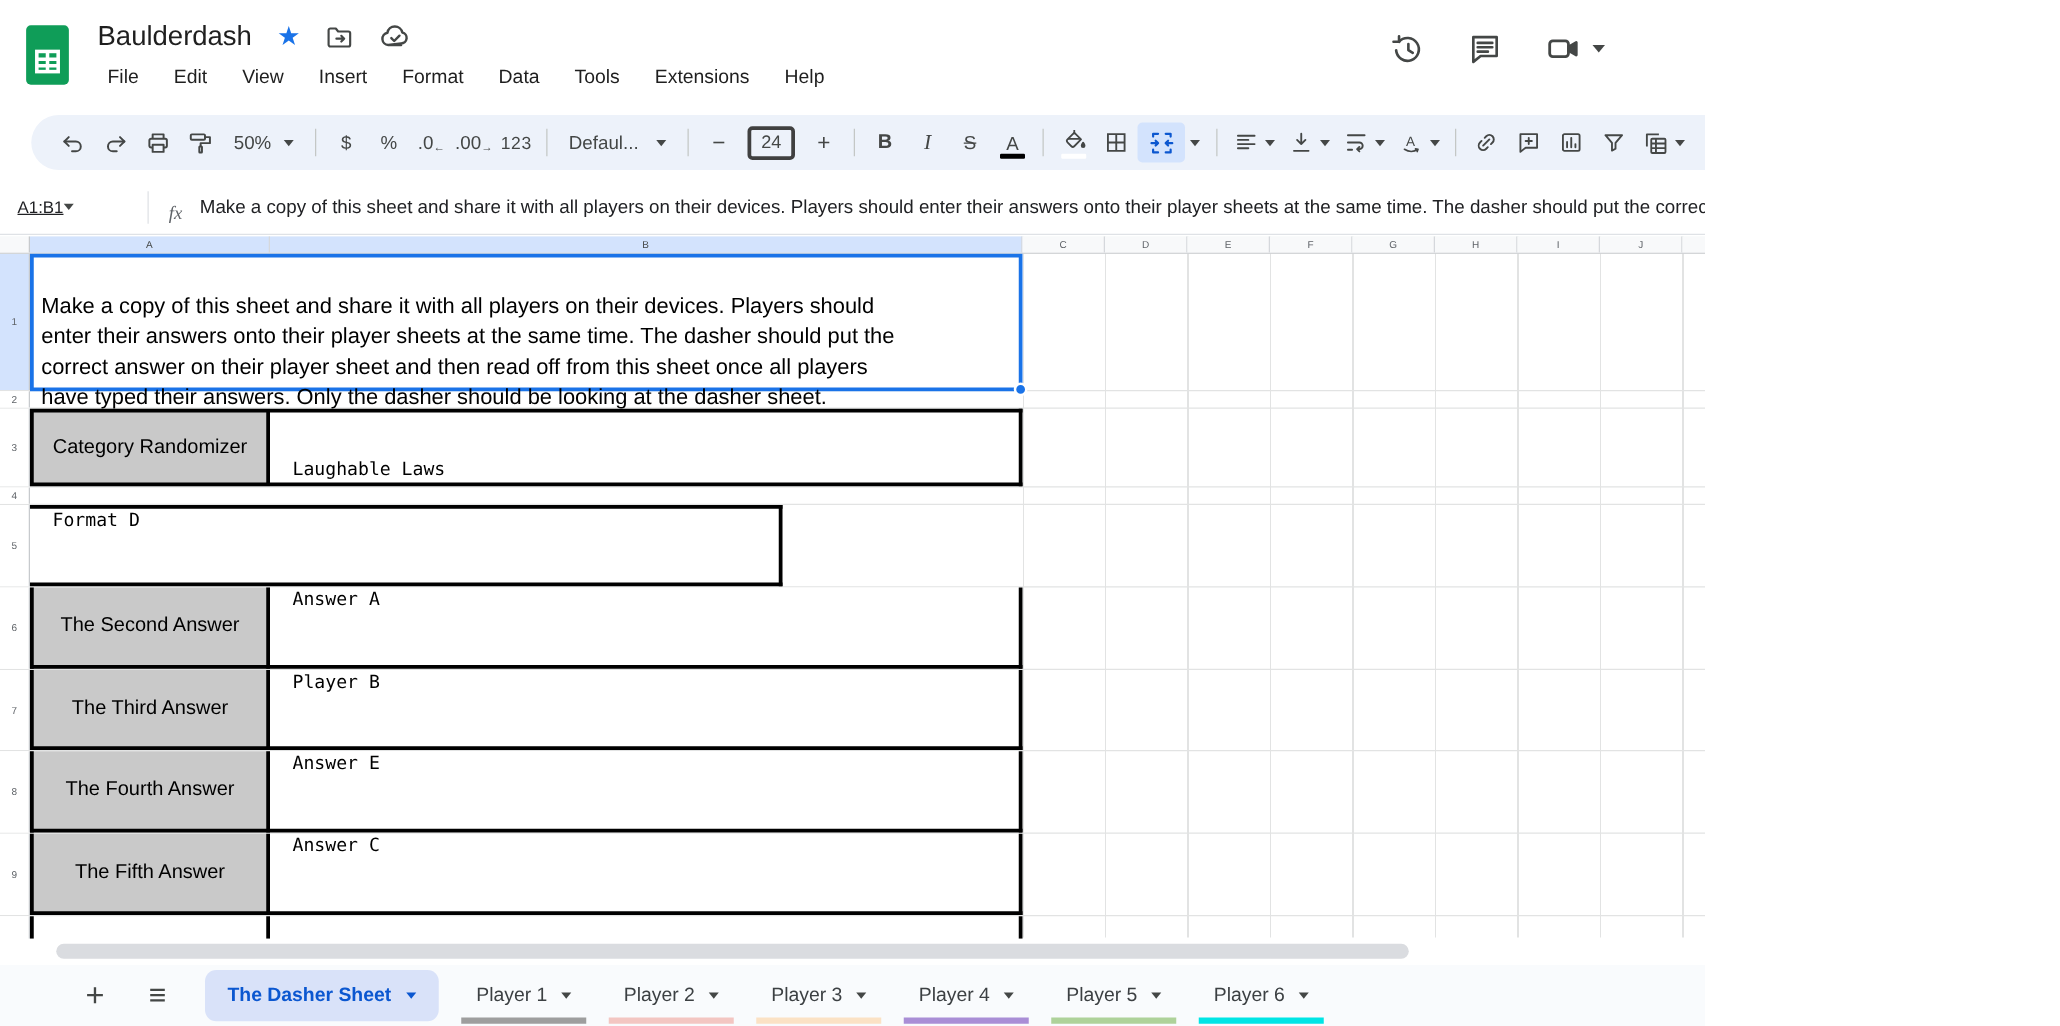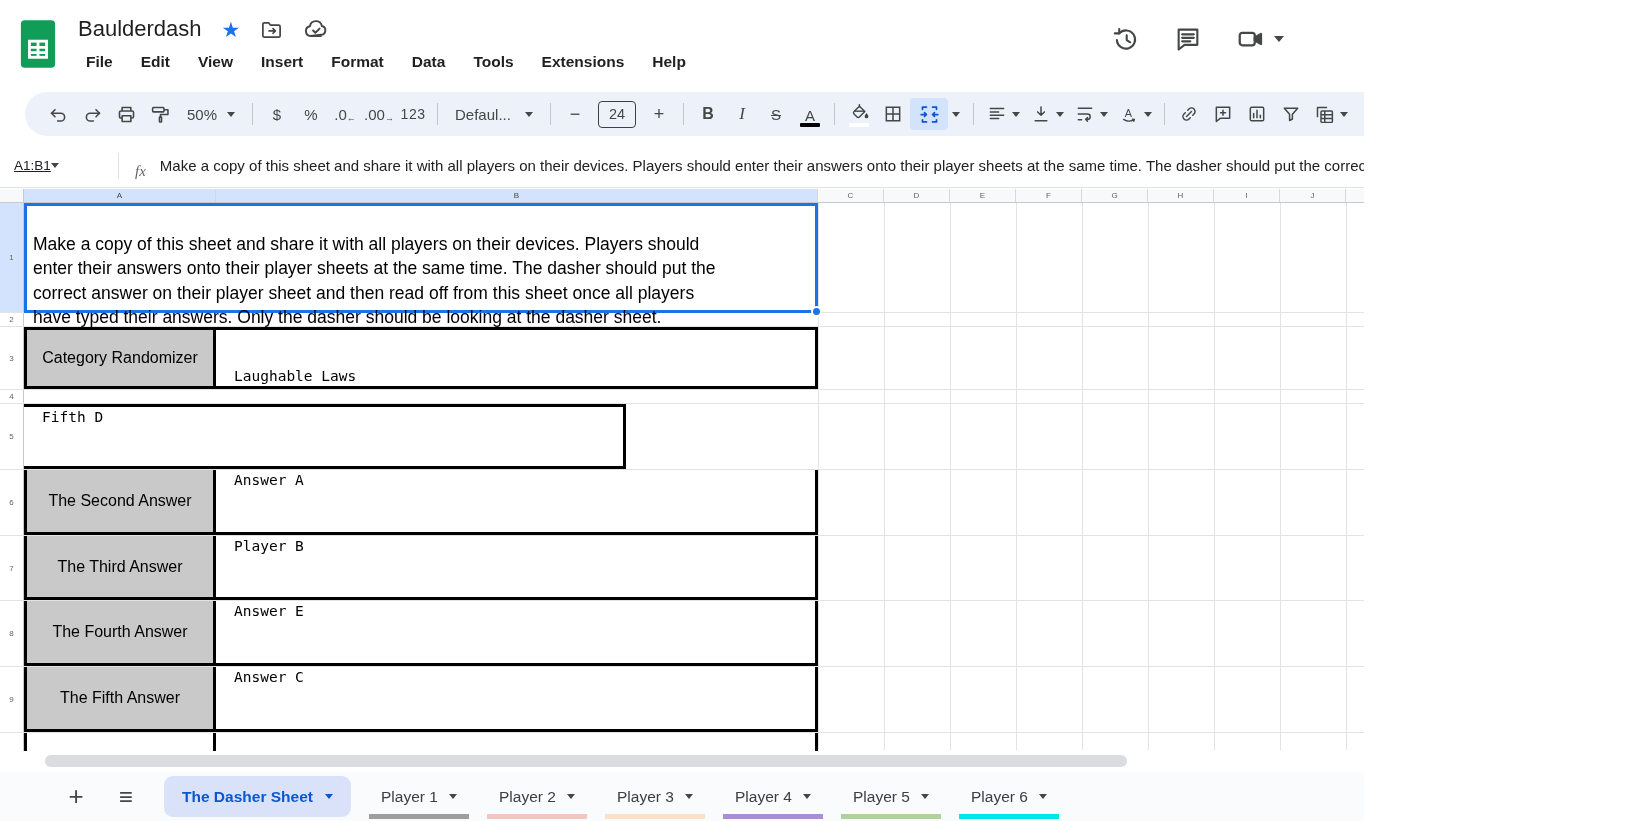--- a/index.html
+++ b/index.html
@@ -7,34 +7,34 @@
   body { font-family:"Liberation Sans", sans-serif; background:#fff; color:#202124; }
   .app { position:relative; width:1364px; height:821px; overflow:hidden; background:#fff; }
 
   
   .topbar { position:absolute; left:0; top:0; width:100%; height:88px; background:#fff; }
   .logo { position:absolute; left:19px; top:19px; }
   .title-row { position:absolute; left:78px; top:16px; display:flex; align-items:center; gap:20px; }
   .doc-title { font-size:22px; color:#1f1f1f; }
   .star { color:#1a73e8; font-size:21px; line-height:1; cursor:pointer; }
   .menu-row { position:absolute; left:76px; top:50px; display:flex; gap:8px; }
-  .menu-item { font-size:15.5px; color:#1f1f1f; padding:3px 10px; border-radius:6px; cursor:pointer;font-weight:bold; }
+  .menu-item { font-size:15.5px; color:#1f1f1f; padding:3px 10px; border-radius:6px; cursor:pointer; }
   .top-icons { position:absolute; right:80px; top:24px; display:flex; align-items:center; gap:34px; }
   .top-icon-btn { display:flex; align-items:center; cursor:pointer; }
   .caret { width:0; height:0; border-left:5px solid transparent; border-right:5px solid transparent; border-top:6px solid #444746; margin-left:8px; }
 
   
   .toolbar { position:absolute; left:25px; top:92px; width:1700px; height:44px; background:#edf2fa; border-radius:22px 0 0 22px; display:flex; align-items:center; padding-left:16px; }
   .tbtn { min-width:34px; height:32px; display:flex; align-items:center; justify-content:center; border-radius:4px; cursor:pointer; color:#444746; position:relative; }
   .tdiv { width:1px; height:22px; background:#c4c7c5; margin:0 7px; }
   .ttext { font-size:15px; color:#444746; }
   .zoomctl { display:flex; align-items:center; gap:10px; padding:0 10px; cursor:pointer; }
   .dd { width:0; height:0; border-left:4.5px solid transparent; border-right:4.5px solid transparent; border-top:5.5px solid #444746; }
   .fontsel { display:flex; align-items:center; gap:14px; padding:0 10px; min-width:98px; cursor:pointer; }
-  .sizebox { width:38px; height:27px; border:1px solid #404040; border-radius:4px; display:flex; align-items:center; justify-content:center; font-size:14.5px; color:#444746; margin:4px 6px; }
+  .sizebox { width:38px; height:27px; border:3px solid #404040; border-radius:4px; display:flex; align-items:center; justify-content:center; font-size:14.5px; color:#444746; margin:4px 6px; }
   .bold-b { font-weight:bold; font-size:16px; }
   .italic-i { font-style:italic; font-family:"Liberation Serif",serif; font-size:17px; }
   .strike-s { text-decoration:line-through; font-size:15px; }
   .colorbar { position:absolute; left:7px; right:7px; bottom:3px; height:4px; border-radius:1px; }
   .active-tool { background:#d3e3fd; }
   .dec-arrow { font-size:9px; position:relative; top:4px; color:#444746; }
   .sigma { font-size:18px; color:#444746; }
 
   
   .fbar { position:absolute; left:0; top:144px; width:100%; height:44px; display:flex; align-items:center; border-bottom:1px solid #dfe2e6; background:#fff; }
@@ -344,21 +344,21 @@
       <div class="cellA">Category Randomizer</div>
       <div class="cellB valign-bottom">Laughable Laws</div>
     </div>
 
     <div class="row" style="top:201px; height:14px;">
       <div class="rowhead">4</div>
     </div>
 
     <div class="row" style="top:215px; height:66px;">
       <div class="rowhead">5</div>
-      <div class="cellB valign-top">Fifth D</div>
+      <div class="cellB valign-top">Format D</div>
     </div>
     <div class="row no-top" style="top:281px; height:66px;">
       <div class="rowhead">6</div>
       <div class="cellA">The Second Answer</div>
       <div class="cellB valign-top">Answer A</div>
     </div>
     <div class="row no-top" style="top:347px; height:65px;">
       <div class="rowhead">7</div>
       <div class="cellA">The Third Answer</div>
       <div class="cellB valign-top">Player B</div>

